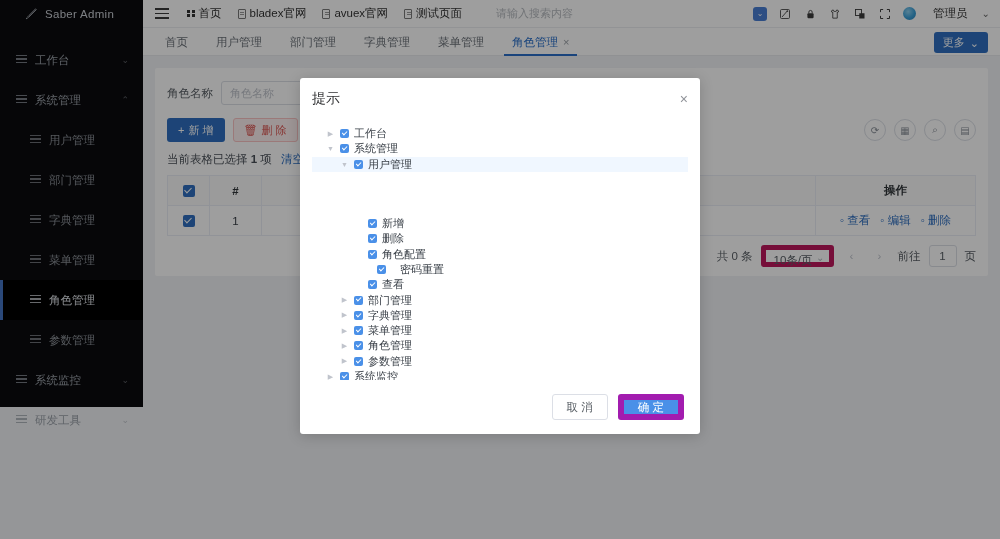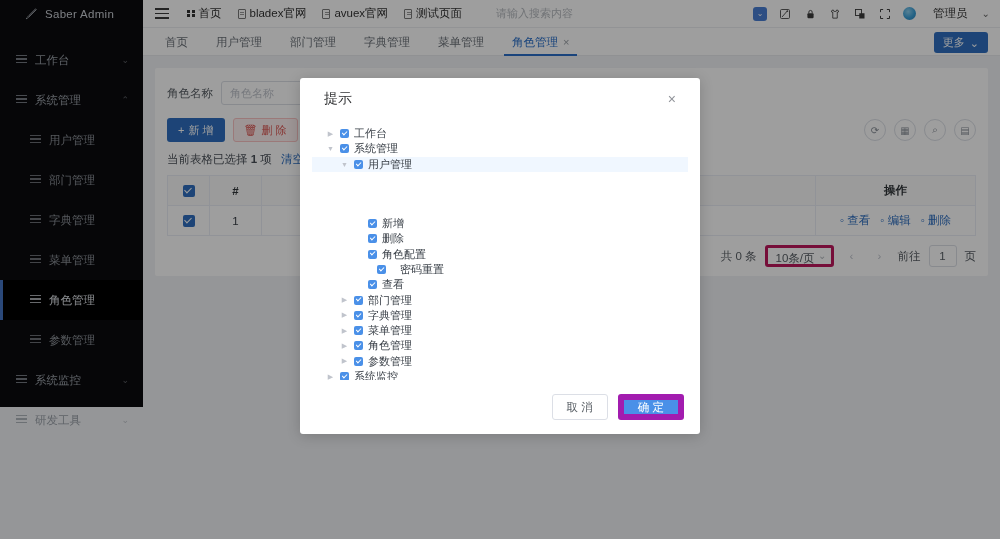--- a/index.html
+++ b/index.html
@@ -114,40 +114,40 @@
   }
   table.data th { background:#fafafa; font-weight:bold; color:#2f3438;}
   .cb {
     width:12px;height:12px;border-radius:2px;background:#2f6fc0;display:inline-block;position:relative;vertical-align:middle;
   }
   .cb:after{content:"";position:absolute;left:3.5px;top:1px;width:3px;height:6px;border:solid #fff;border-width:0 1.5px 1.5px 0;transform:rotate(45deg);}
   .ops { color:#2f6fc0; display:flex; gap:10px; justify-content:center; align-items:center;}
   .ops span { cursor:pointer; }
 
   .pager { display:flex; align-items:center; justify-content:flex-end; gap:8px; height:40px; font-size:11.5px; color:#5a6066;}
-  .pg-select { border:3px solid #be185d; border-radius:3px; height:22px; line-height:20px; padding:0 16px 0 8px; position:relative;}
+  .pg-select { border:5px solid #be185d; border-radius:3px; height:22px; line-height:20px; padding:0 16px 0 8px; position:relative;}
   .pg-select:after{content:"⌄";position:absolute;right:4px;top:-2px;color:#b4b8be;font-size:10px;}
   .pg-arrow { width:20px;height:22px;display:flex;align-items:center;justify-content:center;color:#c0c4cc;}
   .pg-input { width:28px;height:22px;border:1px solid #dcdfe6;border-radius:3px;text-align:center;line-height:20px;}
 
   
   .overlay {
     position:absolute; left:143px; top:0; width:857px; height:539px;
     background: rgba(0,0,0,0.38); z-index: 10;
   }
   .overlay-left {
     position:absolute; left:0; top:0; width:143px; height:539px;
     background: rgba(0,0,0,0.38); z-index: 10;
   }
   .modal {
     position:absolute; left:300px; top:78px; width:400px; height:356px;
     background:#fff; border-radius:3px; z-index:20; display:flex; flex-direction:column;
     box-shadow:0 2px 14px rgba(0,0,0,.18);
   }
-  .modal-head { height:42px; display:flex; align-items:center; padding:0 24px; }
+  .modal-head { height:42px; display:flex; align-items:center; padding:0 12px; }
   .modal-title { font-size:14px; color:#303133; flex:1;}
   .modal-close { color:#909399; font-size:14px; cursor:pointer; line-height:1;}
   .modal-body { flex:1; padding: 6px 12px 0 12px; overflow:hidden; }
 
   .tree-node {
     display:flex; align-items:center; height:15.3px; gap:5px; font-size:11px; color:#3a4048; cursor:pointer;
   }
   .tree-node.highlight { background:#f0f7ff; }
   .tree-arrow { width:9px; text-align:center; color:#c0c4cc; font-size:7px; flex:0 0 9px;}
   .tree-arrow.none { visibility:hidden;}

